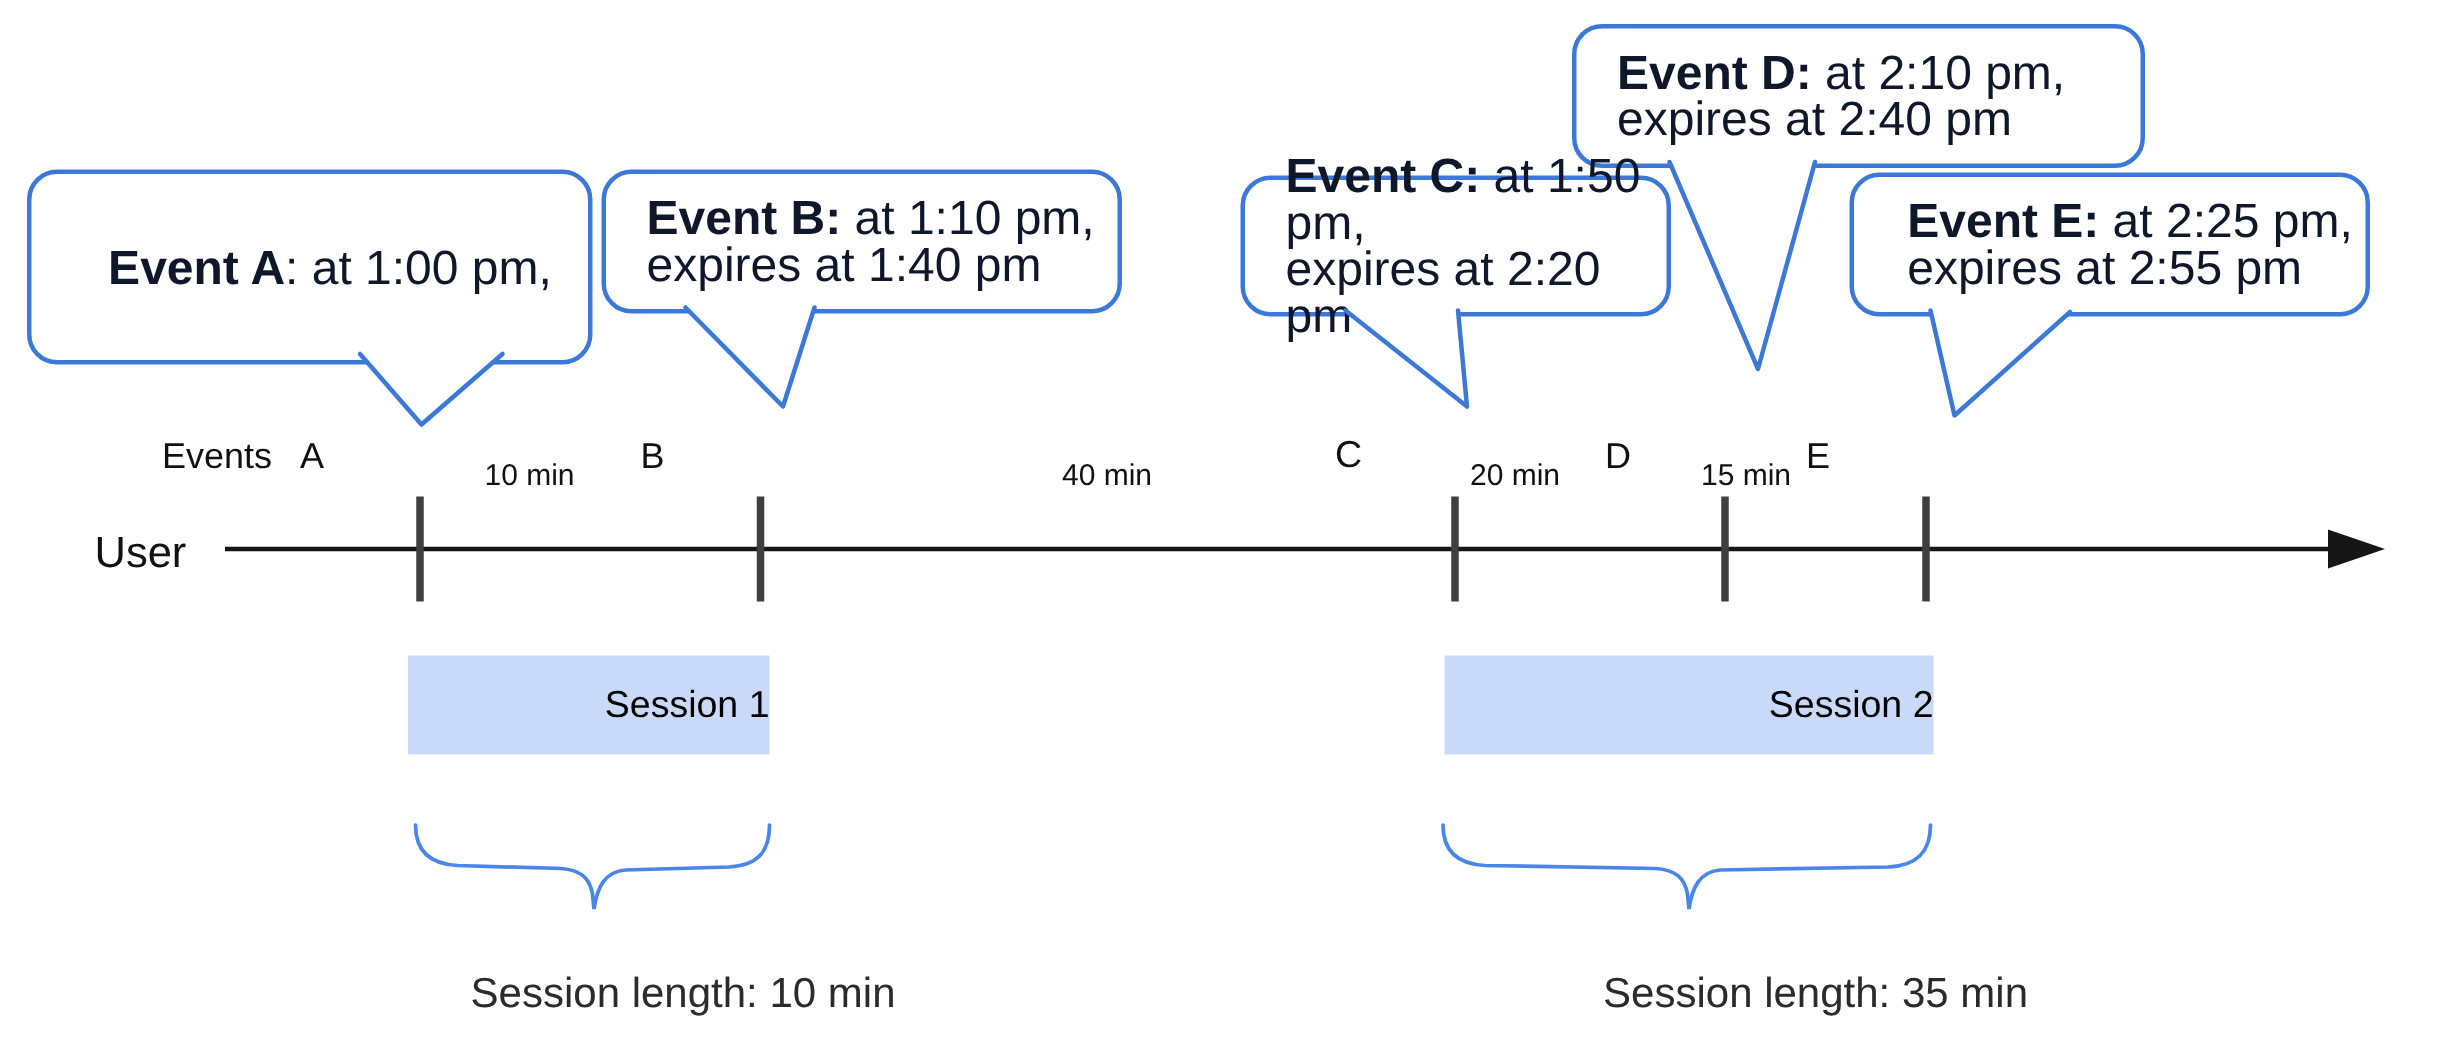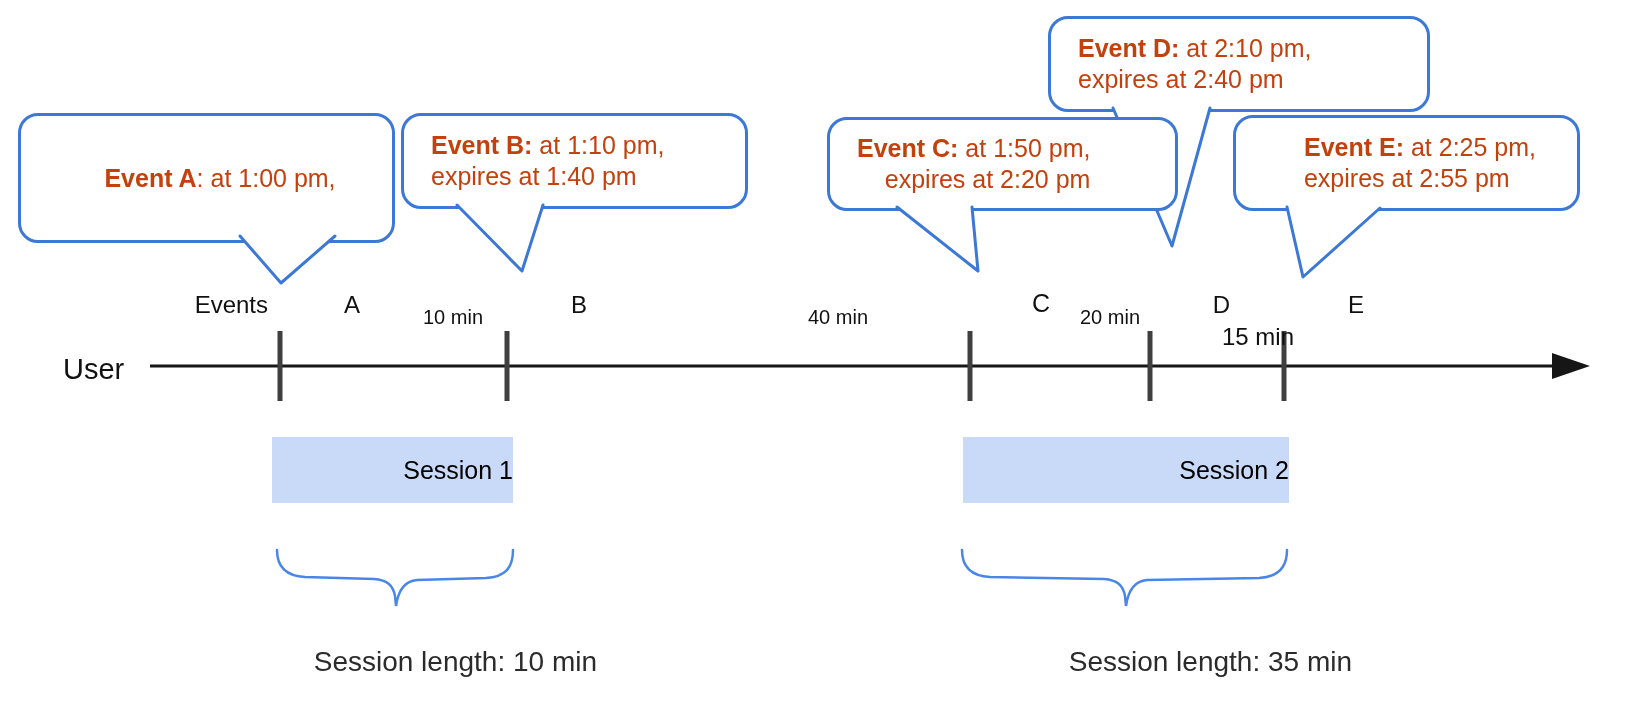--- a/index.html
+++ b/index.html
@@ -12,42 +12,42 @@
   #tail-d-layer{z-index:11;}
   #tails-layer{z-index:21;}
 
   
   .bubble{
     position:absolute;box-sizing:border-box;background:#fff;
     border:3px solid var(--accent);border-radius:20px;
     display:flex;align-items:center;padding-left:27px;z-index:20;
   }
   #bubble-d{z-index:10;}
-  .bubble-text{font-size:25px;line-height:31px;color:#c2410c;}
+  .bubble-text{font-size:32px;line-height:31px;color:#0f172a;}
   .bubble-text .b{font-weight:bold;}
   #bubble-a{left:18px;top:113px;width:377px;height:130px;justify-content:center;}
   #bubble-b{left:401px;top:113px;width:347px;height:96px;}
-  #bubble-c{left:827px;top:117px;width:351px;height:94px;text-align:right;}
+  #bubble-c{left:827px;top:117px;width:287px;height:94px;}
   #bubble-d{left:1048px;top:16px;width:382px;height:96px;}
   #bubble-e{left:1233px;top:115px;width:347px;height:96px;justify-content:center;}
 
   
   .lbl{position:absolute;z-index:30;white-space:nowrap;color:#111;}
-  .ctr{width:160px;text-align:right;}
+  .ctr{width:160px;text-align:left;}
   #events-label{left:108px;top:291px;font-size:24px;}
   #user-label{left:63px;top:353px;font-size:29px;}
   #marker-a{left:200px;top:291px;font-size:24px;}
   #marker-b{left:427px;top:291px;font-size:24px;}
   #marker-c{left:890px;top:289px;font-size:25px;}
   #marker-d{left:1070px;top:291px;font-size:24px;}
   #marker-e{left:1204px;top:291px;font-size:24px;}
   #interval-1{left:323px;top:306px;font-size:20px;}
   #interval-2{left:708px;top:306px;font-size:20px;}
   #interval-3{left:980px;top:306px;font-size:20px;}
-  #interval-4{left:1134px;top:323px;font-size:24px;}
+  #interval-4{left:1134px;top:306px;font-size:20px;}
 
   
   .session-box{
     position:absolute;z-index:30;background:var(--session-fill);
     display:flex;align-items:center;justify-content:flex-end;
     font-size:25px;color:#000;
   }
   #session-1{left:272px;top:437px;width:241px;height:66px;}
   #session-2{left:963px;top:437px;width:326px;height:66px;}
 

